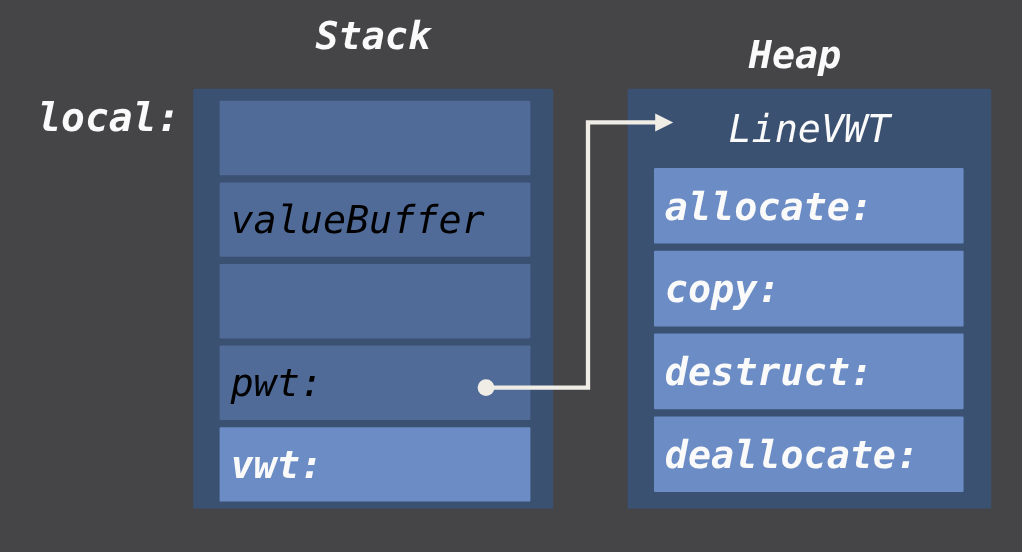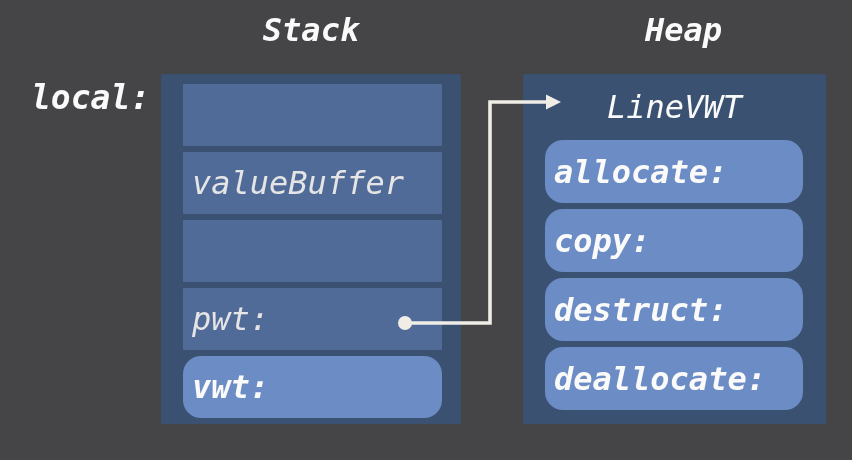--- a/index.html
+++ b/index.html
@@ -19,21 +19,21 @@
   .col-header {
     position: absolute;
     top: 11px;
     font-size: 32px;
     line-height: 38px;
     font-weight: 700;
     color: #fafafa;
     text-align: center;
   }
   .stack-header { left: 161px; width: 300px; }
-  .heap-header  { left: 532px; width: 303px; }
+  .heap-header  { left: 511px; width: 303px; margin-top: 16px; }
   .local-label {
     position: absolute;
     left: 31px;
     top: 80px;
     font-size: 33px;
     line-height: 36px;
     font-weight: 700;
     color: #fafafa;
   }
   .box {
@@ -79,31 +79,30 @@
     display: flex;
     align-items: center;
     padding-left: 9px;
     box-sizing: border-box;
     font-size: 32px;
     color: #fafafa;
     border-radius: 1px;
     white-space: nowrap;
   }
   .cell.muted {
-    color: #e5e5e5;
+    color: #000000;
     font-weight: 400;
   }
   .cell.bold {
     font-weight: 700;
   }
   .cell.highlight {
     background: #6b8cc4;
     color: #fafafa;
     font-weight: 700;
-    border-radius: 18px;
   }
   .connector {
     position: absolute;
     left: 0;
     top: 0;
     pointer-events: none;
   }
 </style>
 </head>
 <body>

